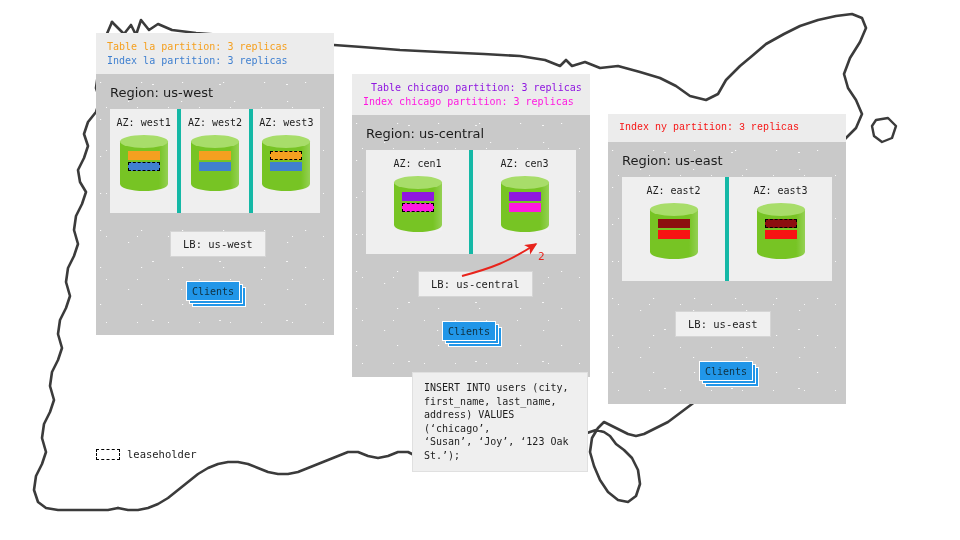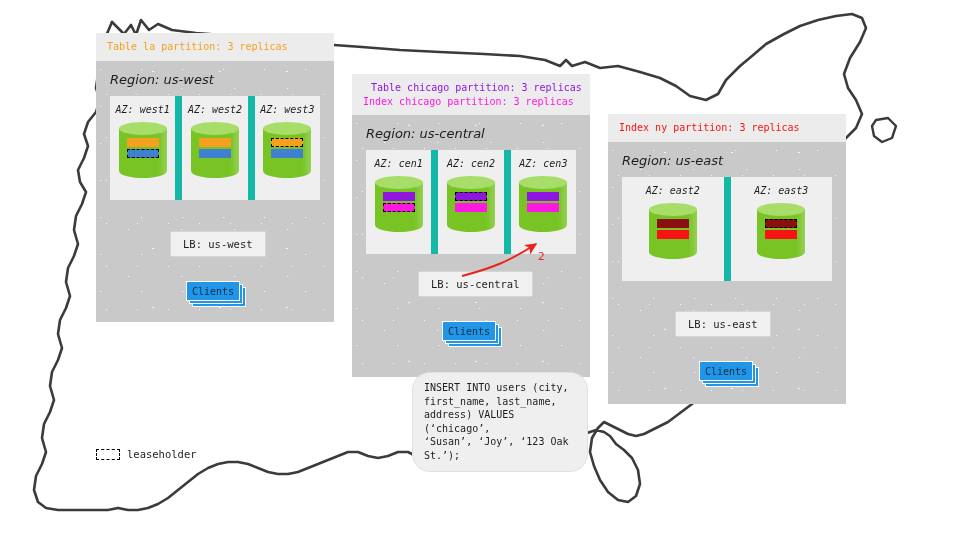--- a/index.html
+++ b/index.html
@@ -25,42 +25,41 @@
     font-size: 10px;
     line-height: 13.5px;
     white-space: pre;
     letter-spacing: 0px;
   }
   .panel-body {
     background: #c9c9c9;
     box-sizing: border-box;
     padding: 0;
     position: relative;
-    font-style: italic;
   }
   .region-title {
     font-size: 13px;
     color: #1d1d1d;
     padding: 11px 0 9px 14px;
     white-space: pre;
     font-family: "DejaVu Sans", "Liberation Sans", sans-serif;
   }
   .az-strip {
     background: #efefef;
     margin: 0 14px;
     display: flex;
     position: relative;
   }
   .az-cell {
     flex: 1 1 0;
     padding: 8px 0 16px 0;
     text-align: center;
     position: relative;
   }
-  .az-cell + .az-cell { border-left: 7px solid #14b8a6; }
+  .az-cell + .az-cell { border-left: 4px solid #14b8a6; }
   .az-label {
     font-size: 10px;
     color: #1d1d1d;
     white-space: pre;
     margin-bottom: 7px;
   }
 
   
   .cyl {
     position: relative;
@@ -214,20 +213,21 @@
              L78,244 L74,256 L68,268 L66,282 L70,296 L66,308 L60,320 L58,334 L62,348
              L58,360 L52,372 L50,386 L54,400 L50,412 L44,424 L42,438 L46,452 L42,464
              L36,476 L34,490 L38,502 L46,508 L58,510 L72,510 L90,510 L108,510 L118,508" fill="none" stroke="#3b3b3b" stroke-width="2.6" stroke-linejoin="round" stroke-linecap="round"></path>
     <path d="M876,120 L888,118 L896,126 L892,138 L882,142 L874,136 L872,126 Z" fill="none" stroke="#3b3b3b" stroke-width="2.4" stroke-linejoin="round"></path>
   </svg>
 
   <div id="regions-host">
       <div class="region-panel" style="left: 96px; top: 33px; width: 238px;">
         <div class="panel-header">
           <div class="hdr-line" style="color: rgb(245, 160, 32);">Table la partition: 3 replicas</div>
+          <div class="hdr-line" style="color: rgb(64, 128, 208);">Index la partition: 3 replicas</div>
         </div>
         <div class="panel-body" style="height: 261px;">
           <div class="speckle"></div>
           <div class="region-title">Region: us-west</div>
           <div class="az-strip">
             <div class="az-cell">
               <div class="az-label">AZ: west1</div>
               <div class="cyl">
                 <div class="cyl-body" style="background: rgb(119, 196, 36);"></div>
                 <div class="cyl-top" style="background: rgb(168, 221, 106);"></div>
@@ -276,47 +276,36 @@
               <div class="cyl">
                 <div class="cyl-body" style="background: rgb(119, 196, 36);"></div>
                 <div class="cyl-top" style="background: rgb(168, 221, 106);"></div>
                 <div class="bars">
                   <div class="bar" style="background: rgb(143, 22, 224);"></div>
                   <div class="bar lease" style="background: rgb(255, 24, 224);"></div>
                 </div>
               </div>
             </div>
             <div class="az-cell">
-              <div class="az-label">AZ: cen2</div>
-              <div class="cyl">
-                <div class="cyl-body" style="background: rgb(119, 196, 36);"></div>
-                <div class="cyl-top" style="background: rgb(168, 221, 106);"></div>
-                <div class="bars">
-                  <div class="bar lease" style="background: rgb(143, 22, 224);"></div>
-                  <div class="bar" style="background: rgb(255, 24, 224);"></div>
-                </div>
-              </div>
-            </div>
-            <div class="az-cell">
               <div class="az-label">AZ: cen3</div>
               <div class="cyl">
                 <div class="cyl-body" style="background: rgb(119, 196, 36);"></div>
                 <div class="cyl-top" style="background: rgb(168, 221, 106);"></div>
                 <div class="bars">
                   <div class="bar" style="background: rgb(143, 22, 224);"></div>
                   <div class="bar" style="background: rgb(255, 24, 224);"></div>
                 </div>
               </div>
             </div>
           </div>
         </div>
       </div>
       <div class="region-panel" style="left: 608px; top: 114px; width: 238px;">
         <div class="panel-header">
-          <div class="hdr-line" style="color: rgb(247, 19, 19);">Index ny partition: 3 replicas</div>
+          <div class="hdr-line" style="color: rgb(247, 19, 19); font-family: Liberation Mono, monospace;">Index ny partition: 3 replicas</div>
         </div>
         <div class="panel-body" style="height: 262px;">
           <div class="speckle"></div>
           <div class="region-title">Region: us-east</div>
           <div class="az-strip">
             <div class="az-cell">
               <div class="az-label">AZ: east2</div>
               <div class="cyl">
                 <div class="cyl-body" style="background: rgb(119, 196, 36);"></div>
                 <div class="cyl-top" style="background: rgb(168, 221, 106);"></div>
@@ -356,21 +345,21 @@
       <div class="sheet s1" style="background: rgb(33, 150, 232);"></div>
       <div class="lbl">Clients</div>
     </div>
     <div class="lb-box" style="left: 675px; top: 311px;">LB: us-east</div>
     <div class="clients" style="left: 699px; top: 361px;">
       <div class="sheet s3" style="background: rgb(33, 150, 232);"></div>
       <div class="sheet s2" style="background: rgb(33, 150, 232);"></div>
       <div class="sheet s1" style="background: rgb(33, 150, 232);"></div>
       <div class="lbl">Clients</div>
     </div>
-    <div id="sql-note" style="z-index: 50; border-radius: 18px;">INSERT INTO users (city,
+    <div id="sql-note" style="z-index: 50;">INSERT INTO users (city,
 first_name, last_name,
 address) VALUES (‘chicago’,
 ‘Susan’, ‘Joy’, ‘123 Oak
 St.’);</div>
     <div id="legend" style="z-index: 50;">
     <div class="swatch"></div>
     <div class="legend-text">leaseholder</div>
   </div>
     <svg id="arrow-layer" viewBox="0 0 960 540" xmlns="http://www.w3.org/2000/svg" style="z-index: 50;">
     <defs>

